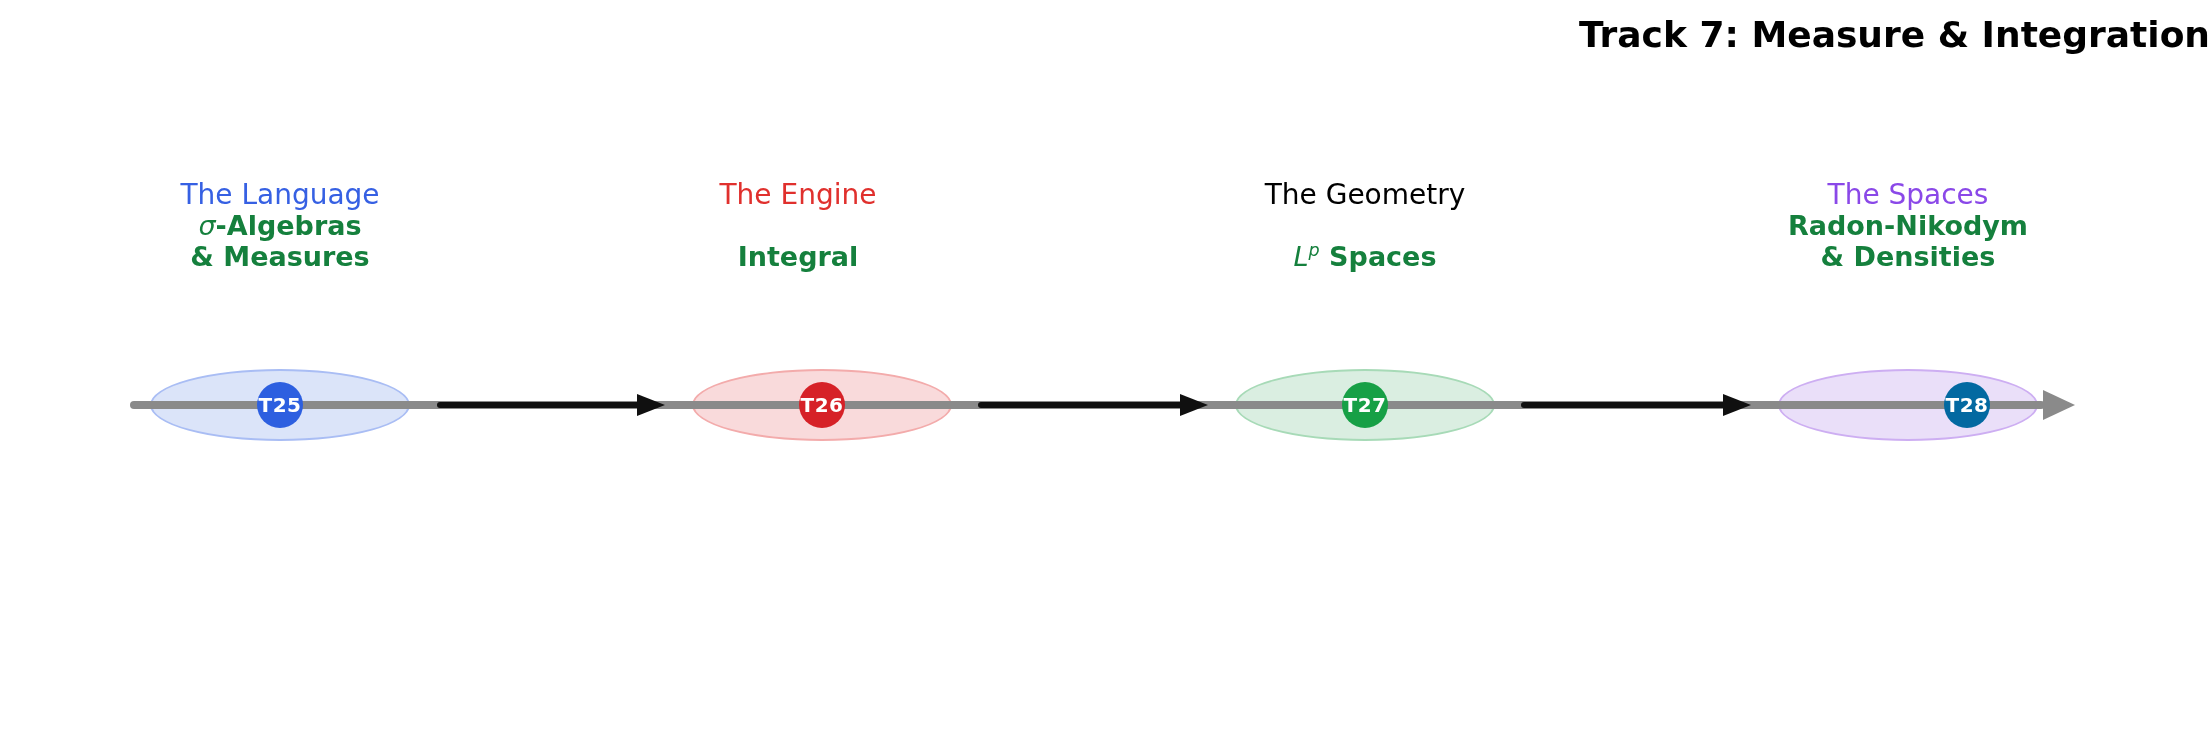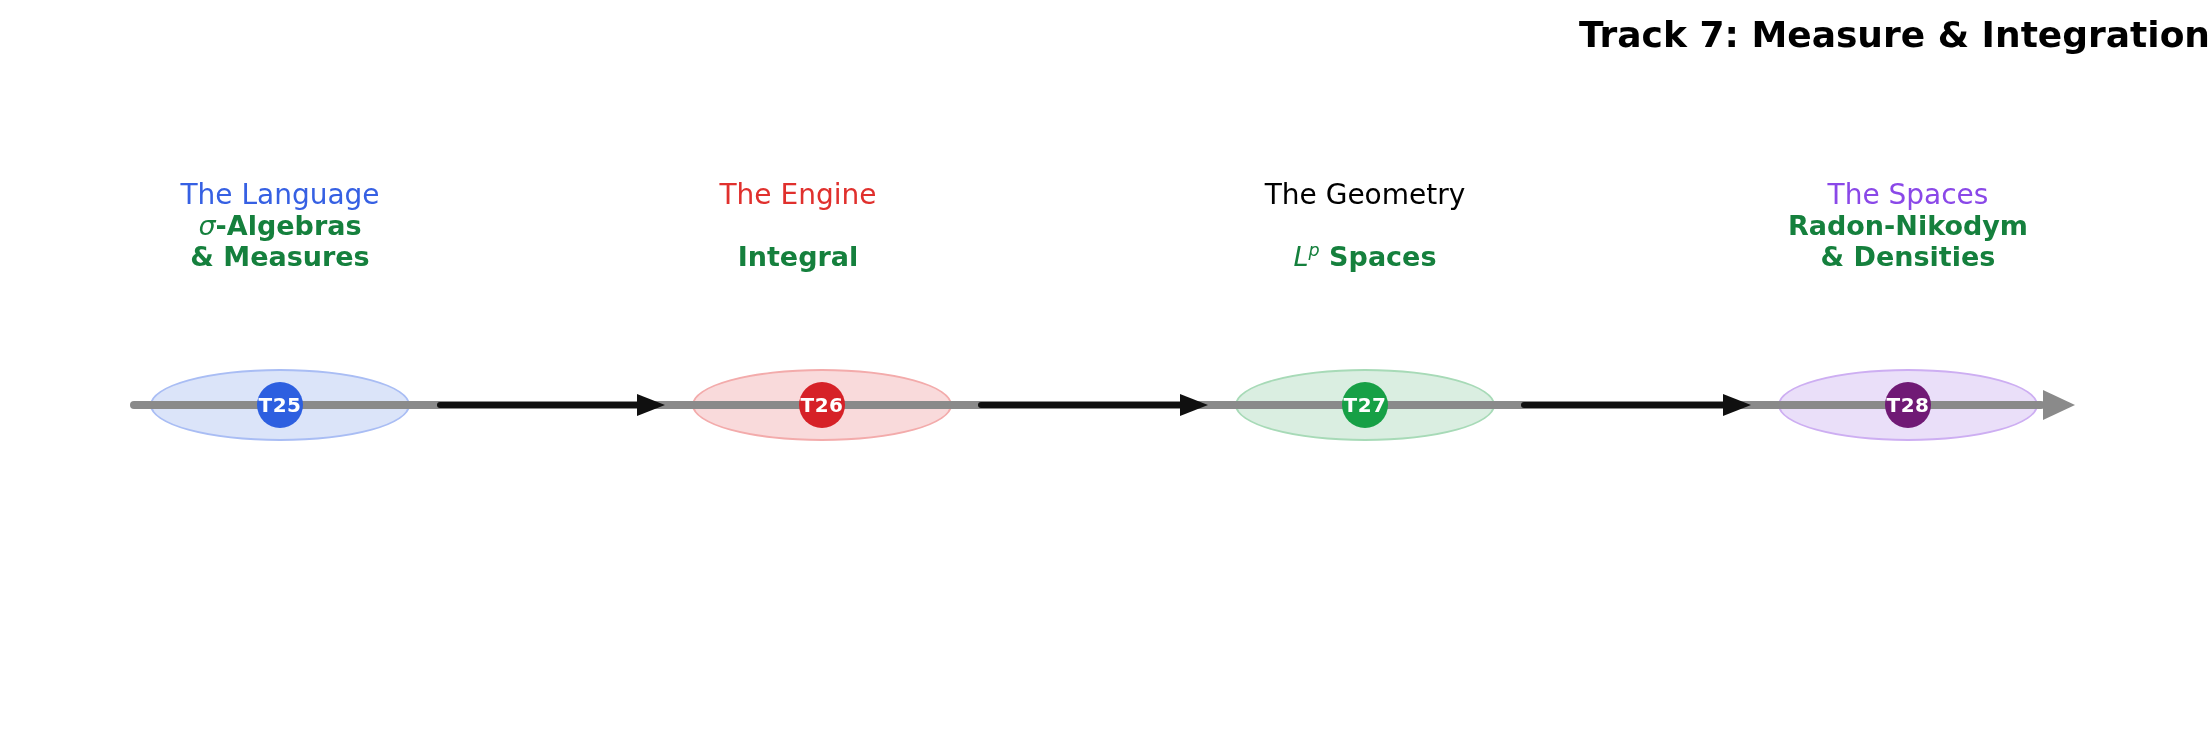--- a/index.html
+++ b/index.html
@@ -118,21 +118,21 @@
   <div class="connector-line" style="left: 437px; width: 204px; background: rgb(16, 16, 16);"></div>
   <div class="connector-head" style="left: 637px; border-left-color: rgb(16, 16, 16);"></div>
   <div class="connector-line" style="left: 978px; width: 206px; background: rgb(16, 16, 16);"></div>
   <div class="connector-head" style="left: 1180px; border-left-color: rgb(16, 16, 16);"></div>
   <div class="connector-line" style="left: 1521px; width: 206px; background: rgb(16, 16, 16);"></div>
   <div class="connector-head" style="left: 1723px; border-left-color: rgb(16, 16, 16);"></div>
 
   <div class="node" style="left: 257px; background: rgb(45, 95, 224);">T25</div>
   <div class="node" style="left: 799px; background: rgb(214, 33, 39);">T26</div>
   <div class="node" style="left: 1342px; background: rgb(23, 160, 70);">T27</div>
-  <div class="node" style="left: 1885px; background: #701a75;">T28</div>
+  <div class="node" style="left: 1944px; background: #0369a1;">T28</div>
 
   <div class="station" style="left:50px">
     <div class="subtitle" style="color: rgb(54, 96, 227);">The Language</div>
     <div class="name">
       <div class="name-line"><span class="seg seg-math">σ</span><span class="seg seg-bold">-Algebras</span></div>
       <div class="name-line"><span class="seg seg-bold">&amp; Measures</span></div>
     </div>
   </div>
 
   <div class="station" style="left:568px">

